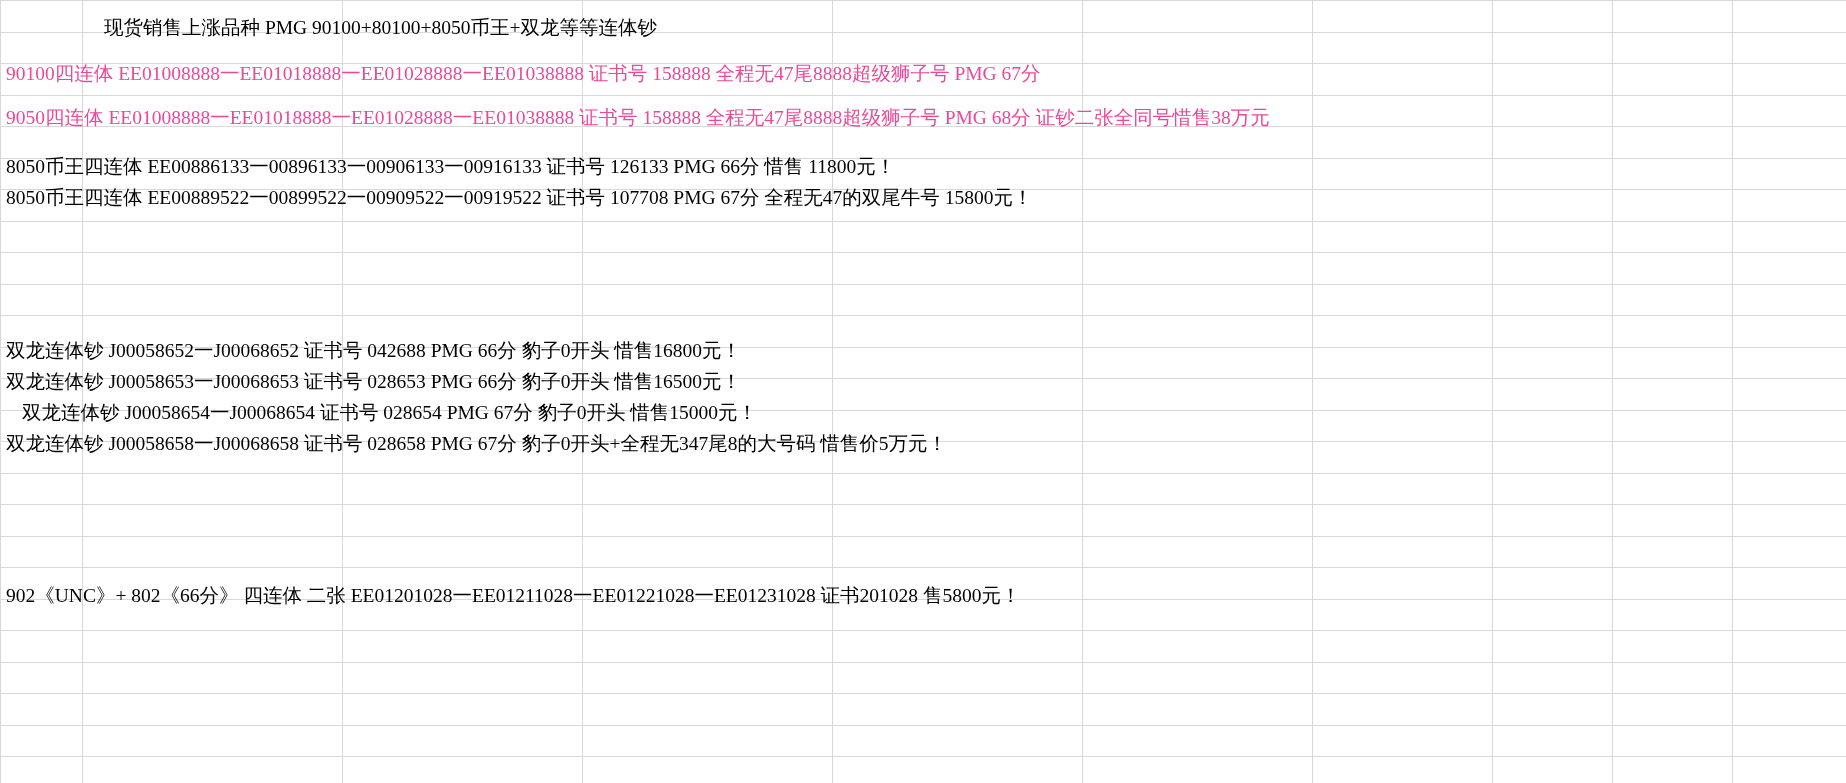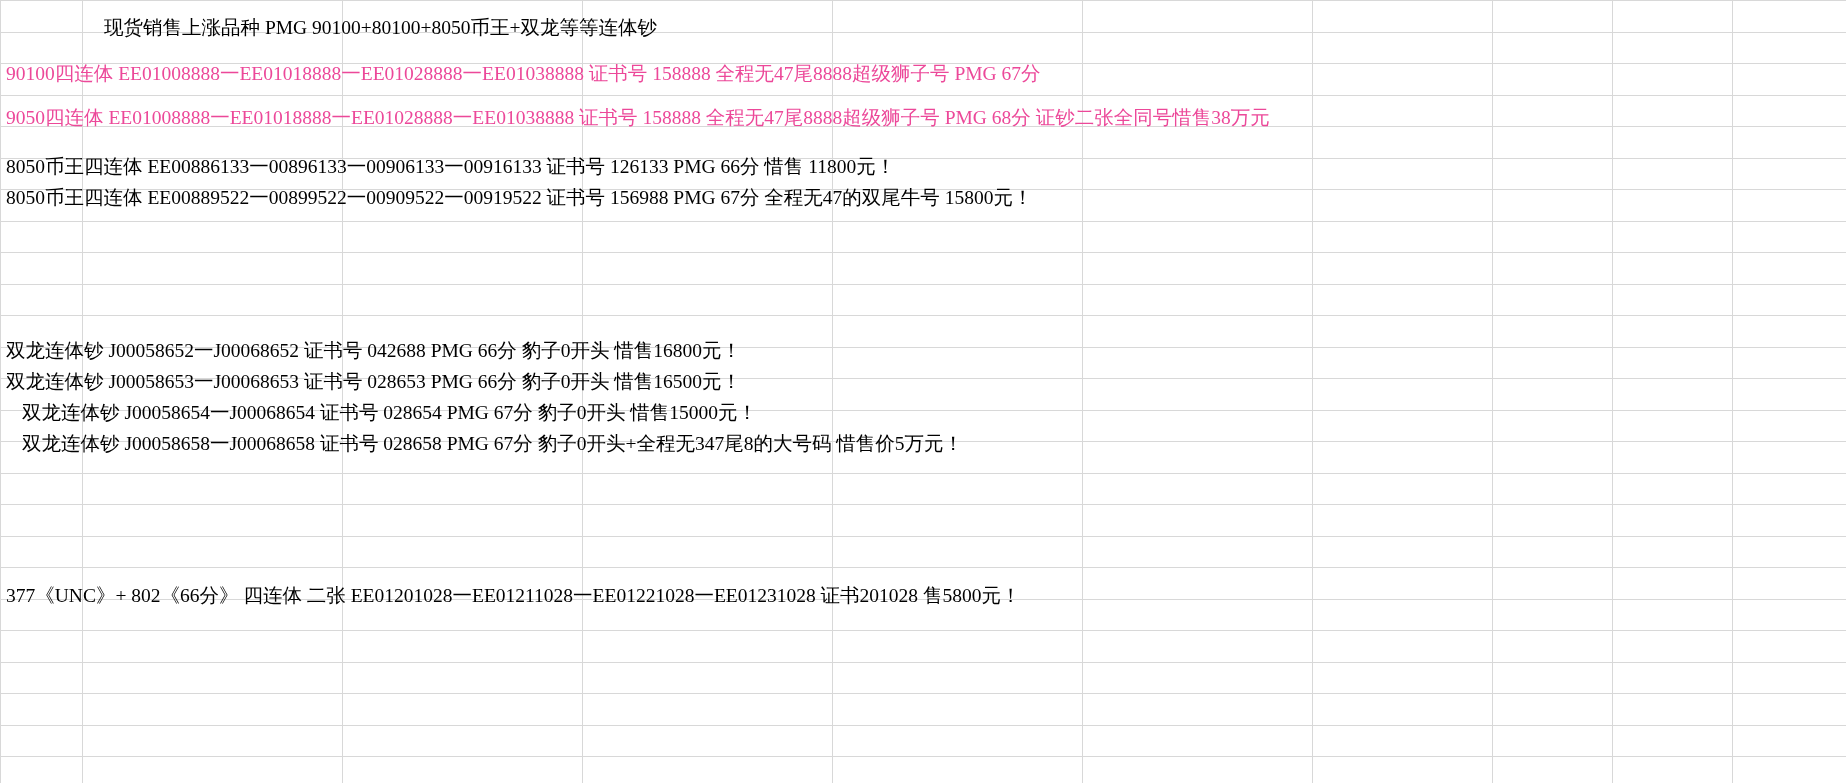--- a/index.html
+++ b/index.html
@@ -392,29 +392,29 @@
 
   <div class="overlay">
     <div class="cell-text" style="left:104px; top:7px;margin-top:11px;">现货销售上涨品种  PMG   90100+80100+8050币王+双龙等等连体钞</div>
 
     <div class="cell-text red" style="left:6px; top:64px;">90100四连体  EE01008888一EE01018888一EE01028888一EE01038888  证书号  158888  全程无47尾8888超级狮子号  PMG  67分</div>
 
     <div class="cell-text red" style="left:6px; top:95px;margin-top:13px;">9050四连体   EE01008888一EE01018888一EE01028888一EE01038888  证书号  158888  全程无47尾8888超级狮子号  PMG  68分  证钞二张全同号惜售38万元</div>
 
     <div class="cell-text" style="left:6px; top:157px;">8050币王四连体  EE00886133一00896133一00906133一00916133  证书号  126133  PMG  66分  惜售  11800元！</div>
 
-    <div class="cell-text" style="left:6px; top:188px;">8050币王四连体  EE00889522一00899522一00909522一00919522  证书号  156988  PMG  67分  全程无47的双尾牛号  15800元！</div>
+    <div class="cell-text" style="left:6px; top:188px;">8050币王四连体  EE00889522一00899522一00909522一00919522  证书号  107708  PMG  67分  全程无47的双尾牛号  15800元！</div>
 
     <div class="cell-text" style="left:6px; top:341px;">双龙连体钞  J00058652一J00068652  证书号  042688  PMG  66分  豹子0开头  惜售16800元！</div>
 
     <div class="cell-text" style="left:6px; top:372px;">双龙连体钞  J00058653一J00068653  证书号  028653  PMG  66分  豹子0开头  惜售16500元！</div>
 
     <div class="cell-text" style="left:6px; top:403px;margin-left:16px;">双龙连体钞  J00058654一J00068654  证书号  028654  PMG  67分  豹子0开头  惜售15000元！</div>
 
-    <div class="cell-text" style="left:6px; top:434px;margin-left:16px;">双龙连体钞  J00058658一J00068658  证书号  028658  PMG  67分  豹子0开头+全程无347尾8的大号码  惜售价5万元！</div>
-
-
-
-    <div class="cell-text" style="left:6px; top:586px;">377《UNC》+  802《66分》  四连体  二张  EE01201028一EE01211028一EE01221028一EE01231028  证书201028  售5800元！</div>
+    <div class="cell-text" style="left:6px; top:434px;">双龙连体钞  J00058658一J00068658  证书号  028658  PMG  67分  豹子0开头+全程无347尾8的大号码  惜售价5万元！</div>
+
+
+
+    <div class="cell-text" style="left:6px; top:586px;">902《UNC》+  802《66分》  四连体  二张  EE01201028一EE01211028一EE01221028一EE01231028  证书201028  售5800元！</div>
 
   </div>
 
 </div>
 
 </body></html>

